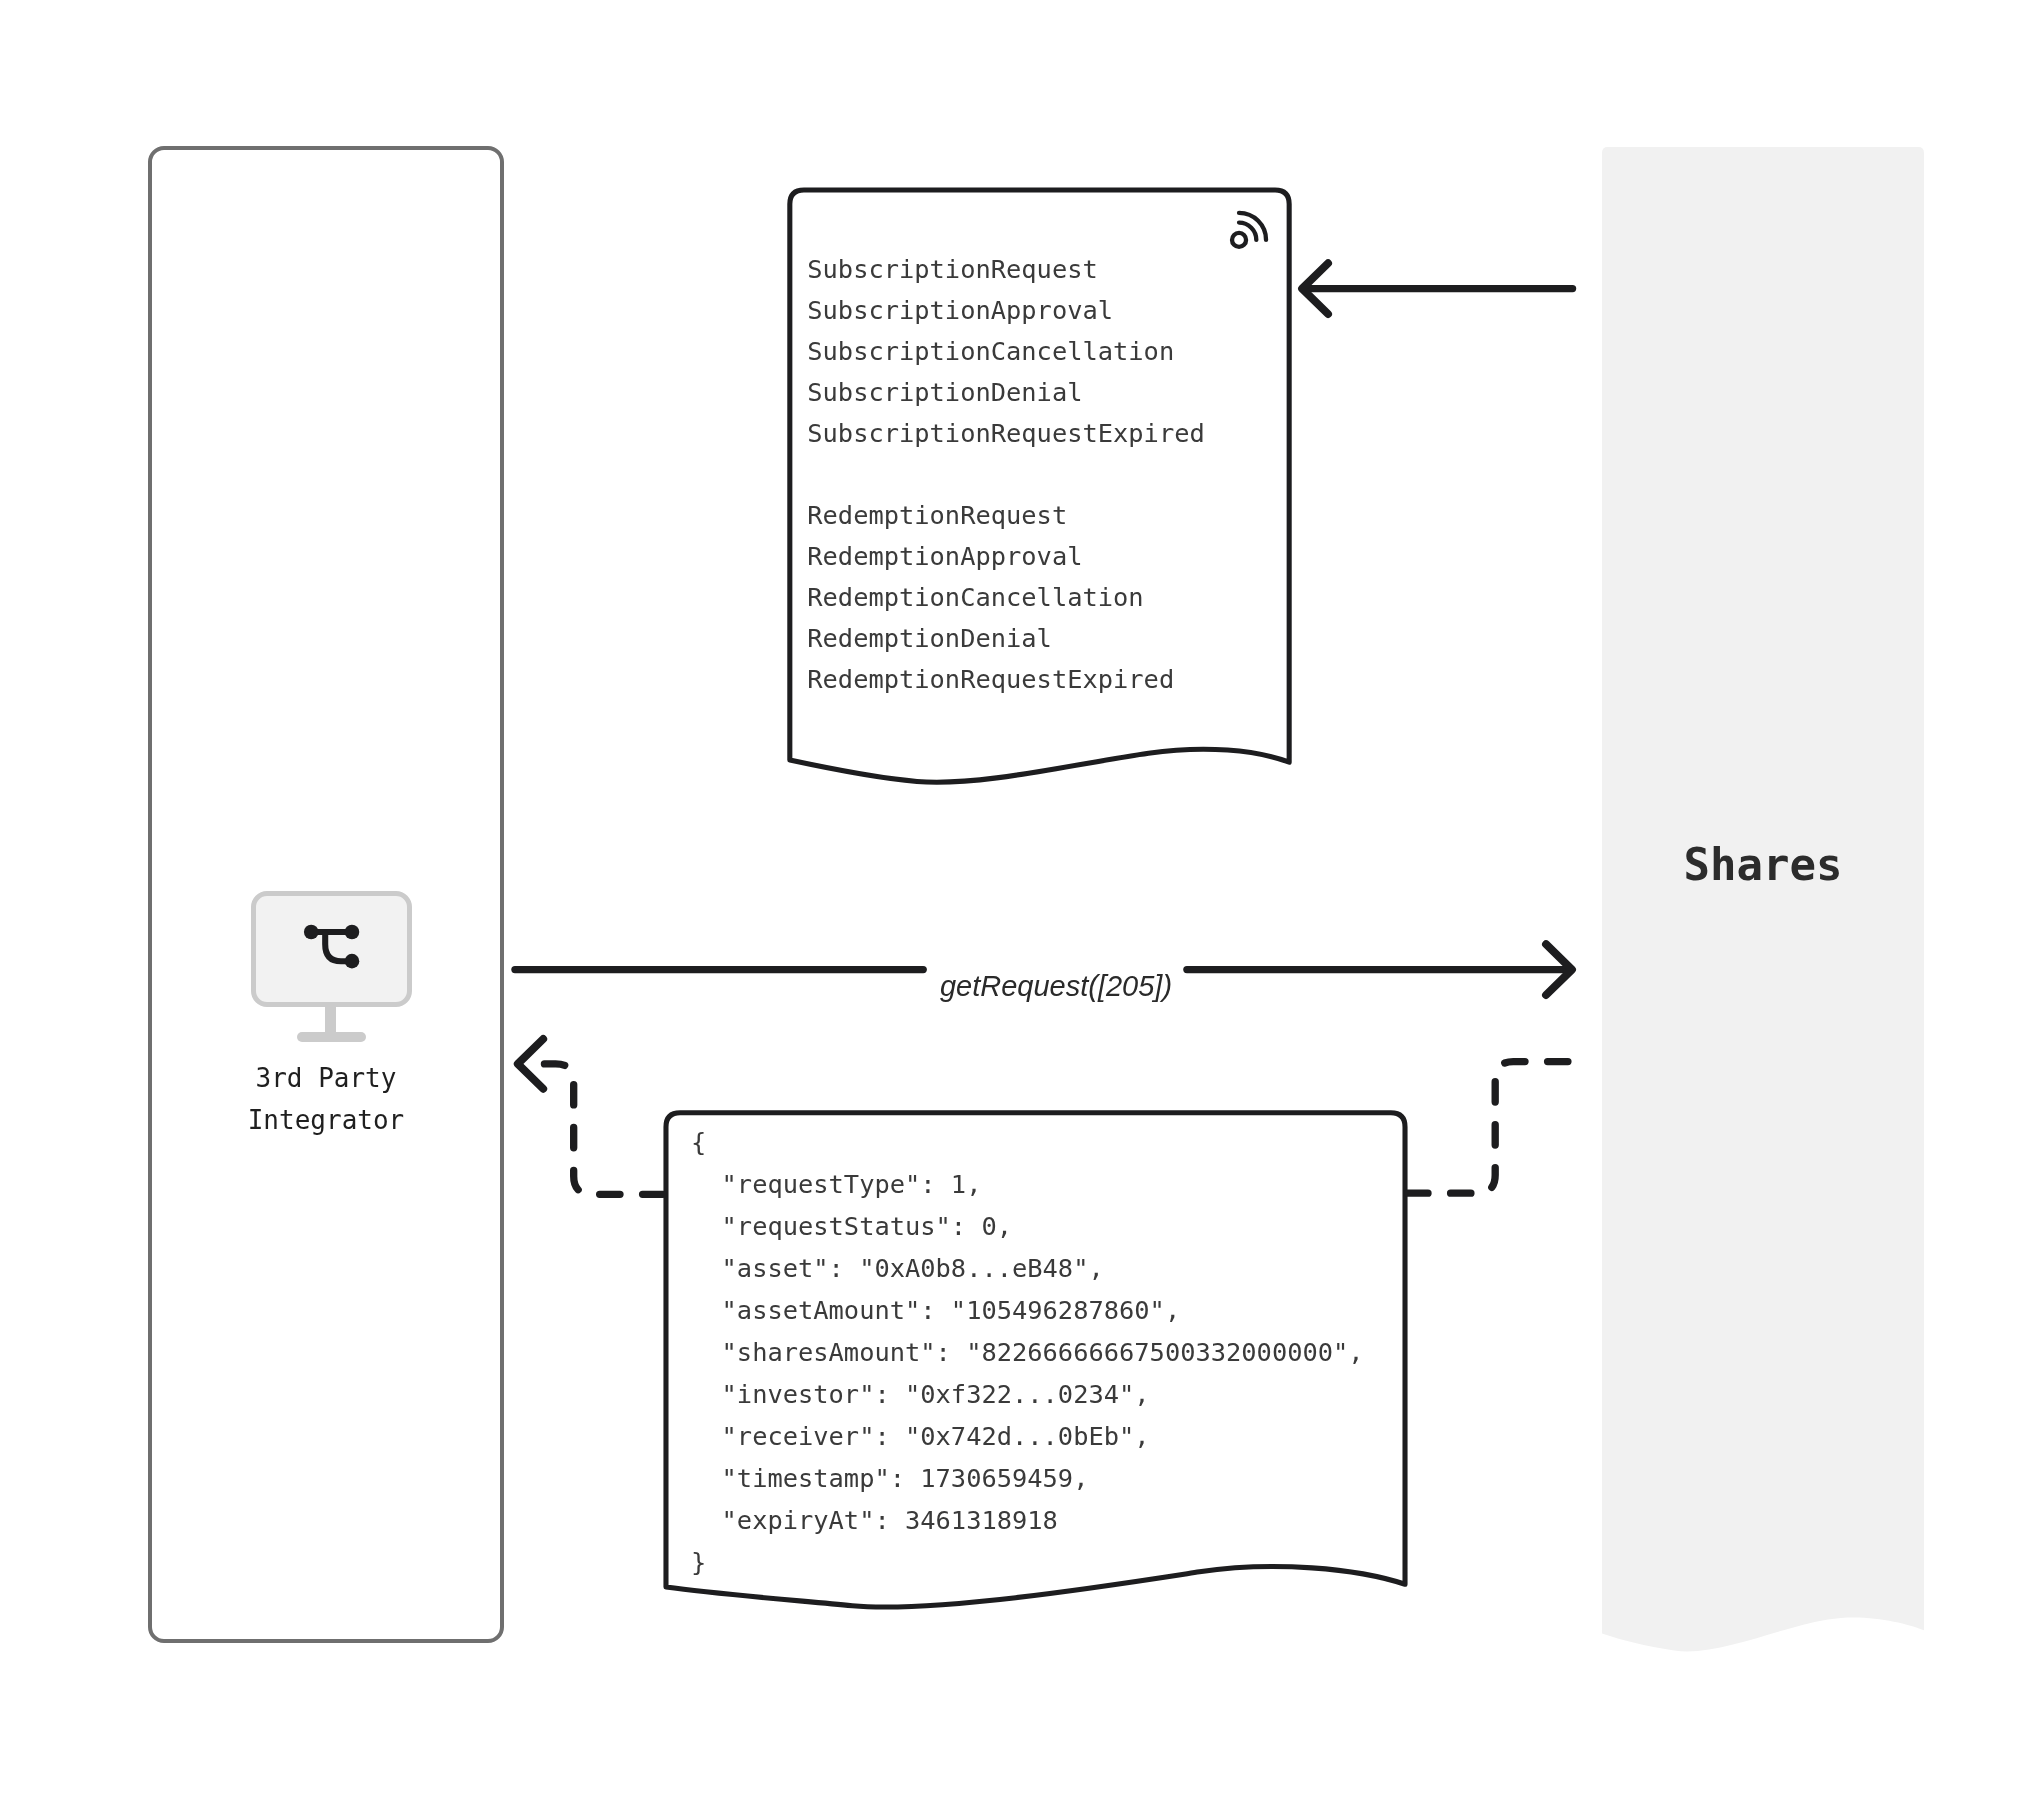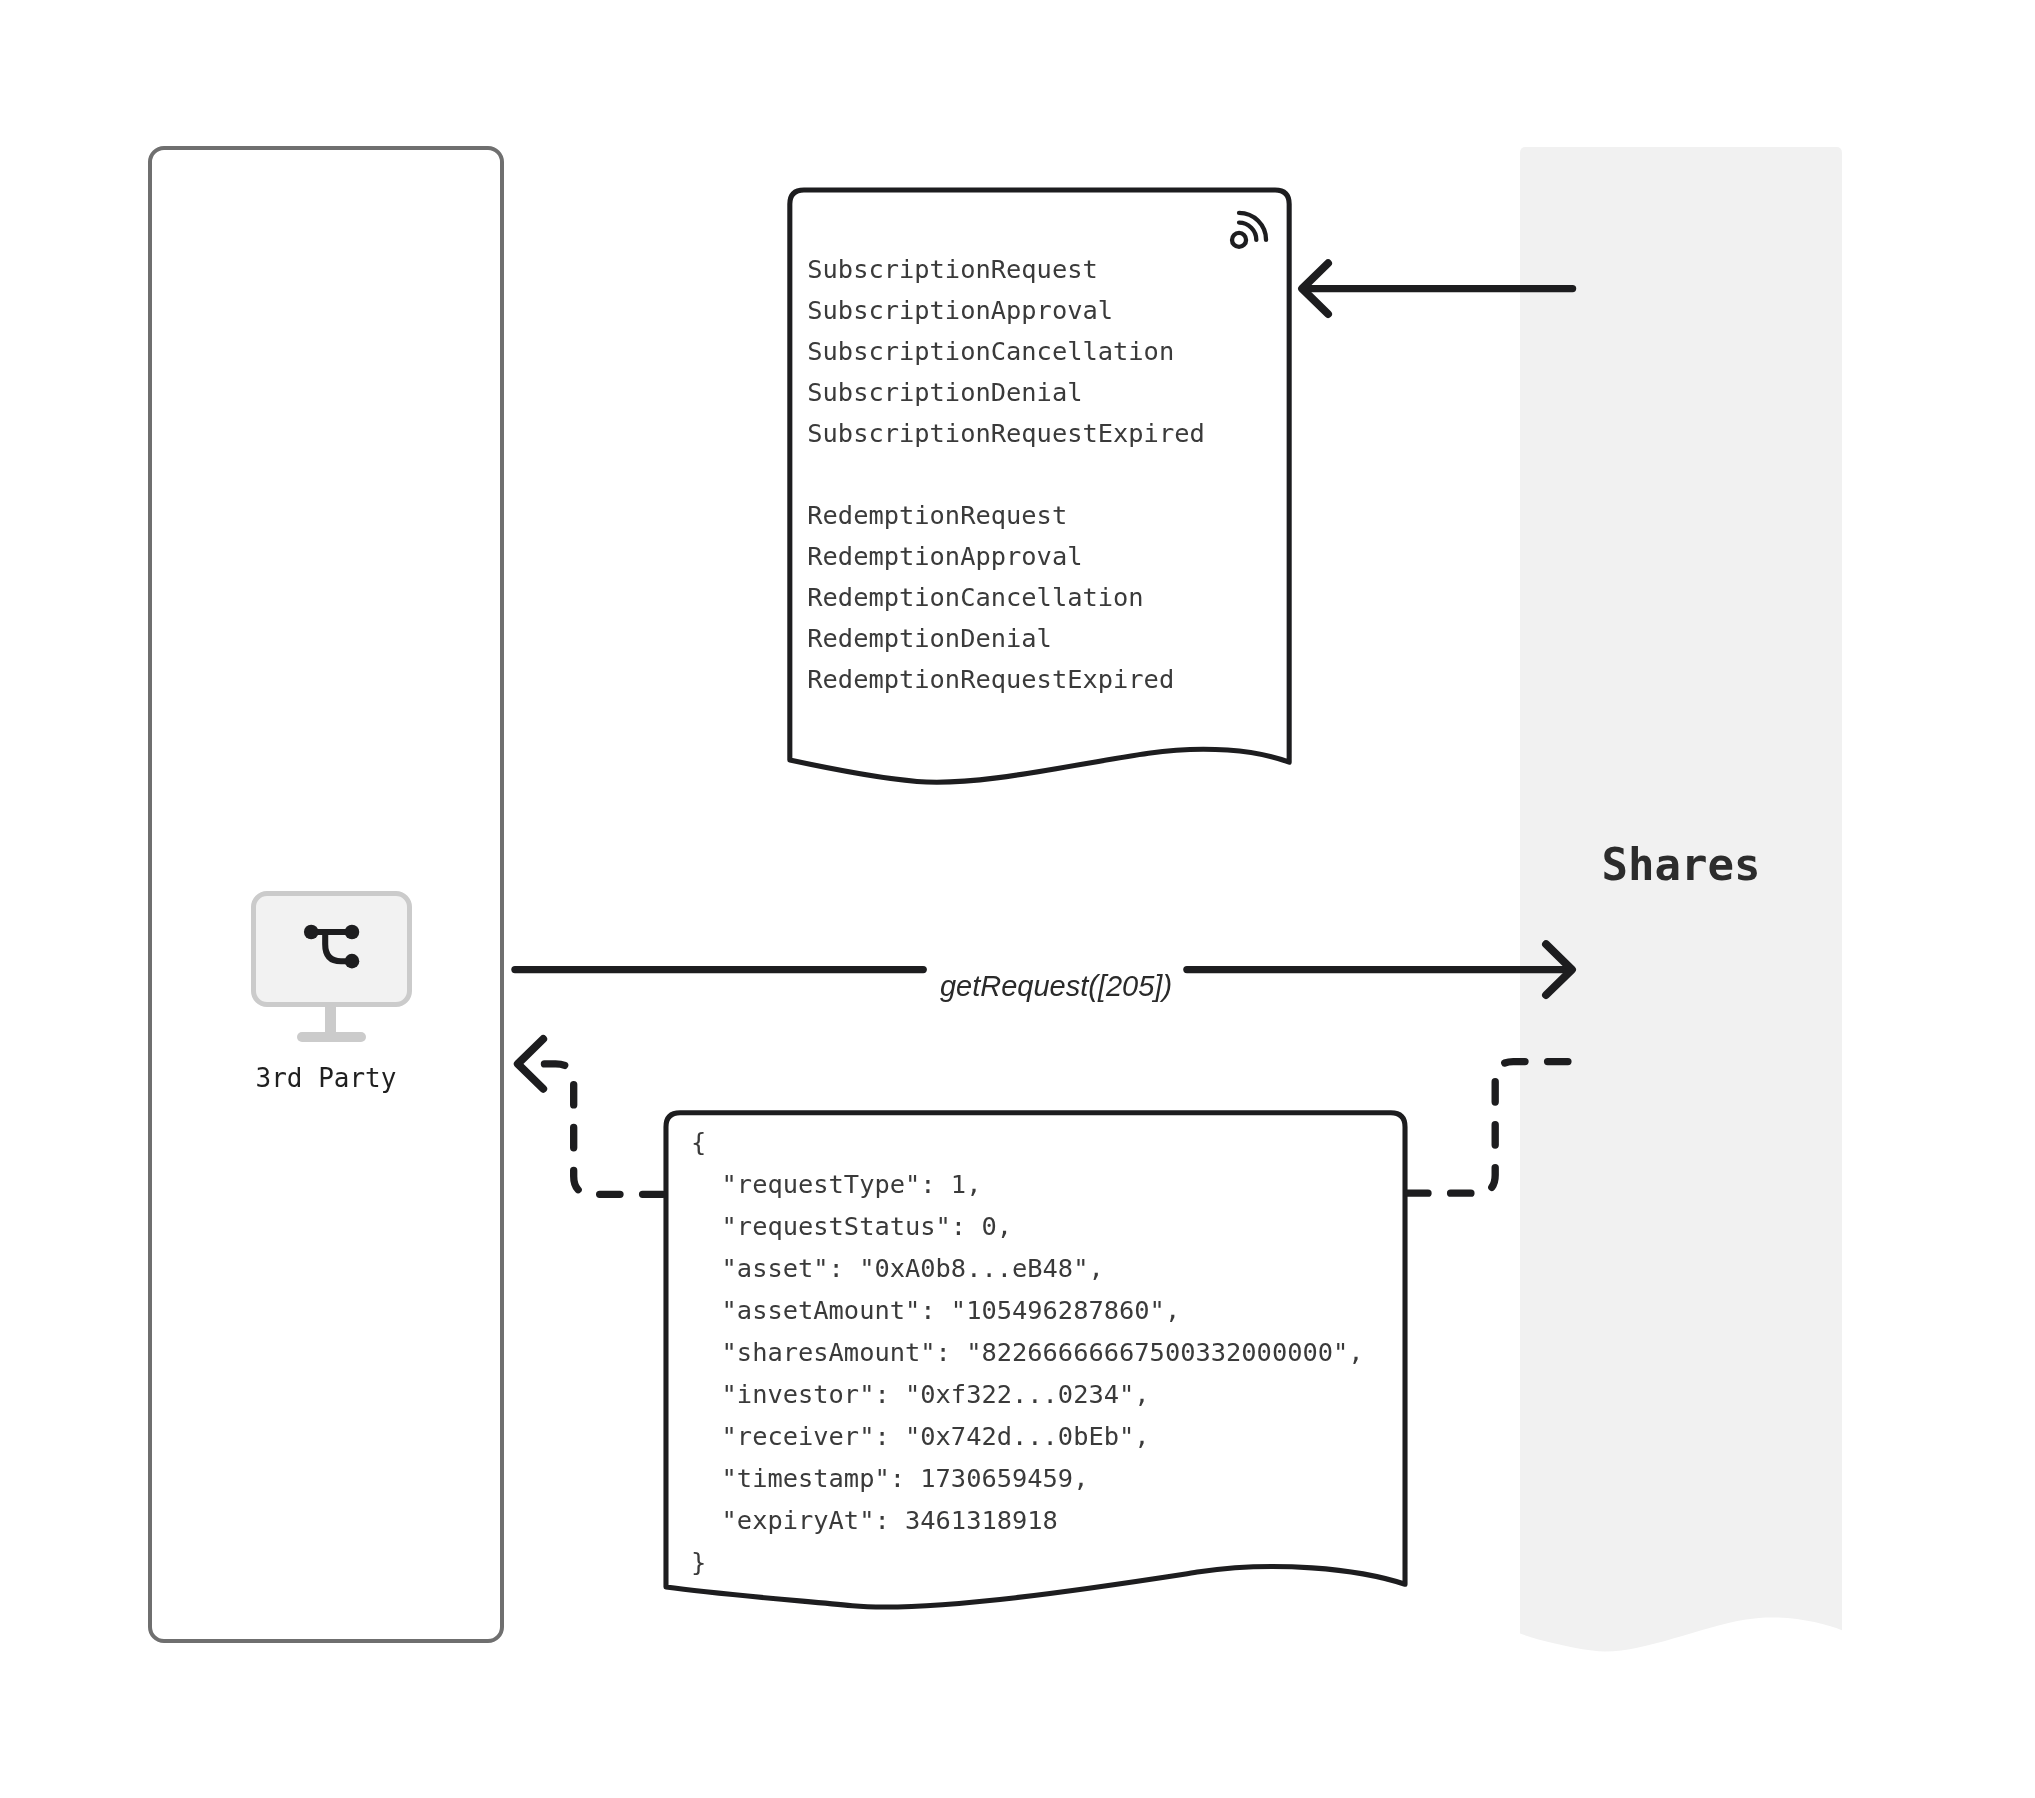--- a/index.html
+++ b/index.html
@@ -37,21 +37,21 @@
   .events-content .code-line{height:41px;line-height:41px;}
   .broadcast-icon{position:absolute;left:438px;top:13.6px;width:54px;height:54px;}
   .broadcast-icon circle,.broadcast-icon path{fill:none;stroke:var(--outline);stroke-width:8;stroke-linecap:round;}
 
   .response-scroll{left:663px;top:1110px;width:745px;height:542px;}
   .response-content{position:absolute;left:28px;top:11.3px;white-space:pre;
     font-size:25.4px;color:var(--code-text);}
   .response-content .code-line{height:42px;line-height:42px;}
 
   
-  .shares-panel{position:absolute;left:1520px;top:147px;width:322px;height:1525px;padding-left:10px;}
+  .shares-panel{position:absolute;left:1602px;top:147px;width:322px;height:1525px;padding-left:10px;}
   .shares-panel-shape{position:absolute;left:0;top:0;}
   .shares-panel-shape path{fill:var(--panel-bg);}
   .shares-title{position:absolute;left:0;top:684px;width:100%;text-align:center;
     font-weight:bold;font-size:44px;line-height:67px;color:var(--title-text);}
 
   
   .arrows-overlay{position:absolute;left:0;top:0;width:2035px;height:1798px;pointer-events:none;}
   .arrow-line{fill:none;stroke:var(--outline);stroke-width:13;stroke-linecap:round;}
   .arrow-head{fill:none;stroke:var(--outline);stroke-width:14;stroke-linecap:round;stroke-linejoin:round;}
   .dashed-line{fill:none;stroke:var(--outline);stroke-width:13;stroke-linecap:round;stroke-dasharray:36 40;}
@@ -84,20 +84,21 @@
         <path class="stroke" d="M 48,25 L 48,42 Q 48,70 74,70 L 81,70"></path>
         <circle cx="25" cy="22" r="12"></circle>
         <circle cx="92" cy="22" r="12"></circle>
         <circle cx="92" cy="70" r="12"></circle>
       </svg>
     </div>
     <div class="monitor-neck"></div>
     <div class="monitor-base"></div>
     <div class="integrator-label">
       <div>3rd Party</div>
+      <div>Integrator</div>
     </div>
   </div>
 
   <div class="scroll-box events-scroll">
     <svg class="scroll-shape" width="505" height="633" viewBox="0 0 894 1120">
       <path d="M 30,5 H 864 Q 889,5 889,30 V 1018 C 830,996 740,988 640,1002 C 520,1019 340,1062 230,1052 C 150,1045 70,1028 5,1014 V 30 Q 5,5 30,5 Z"></path>
     </svg>
     <svg class="broadcast-icon" viewBox="0 0 100 100">
       <circle cx="26" cy="72" r="13"></circle>
       <path d="M 26,40 A 32,32 0 0 1 58,72"></path>

